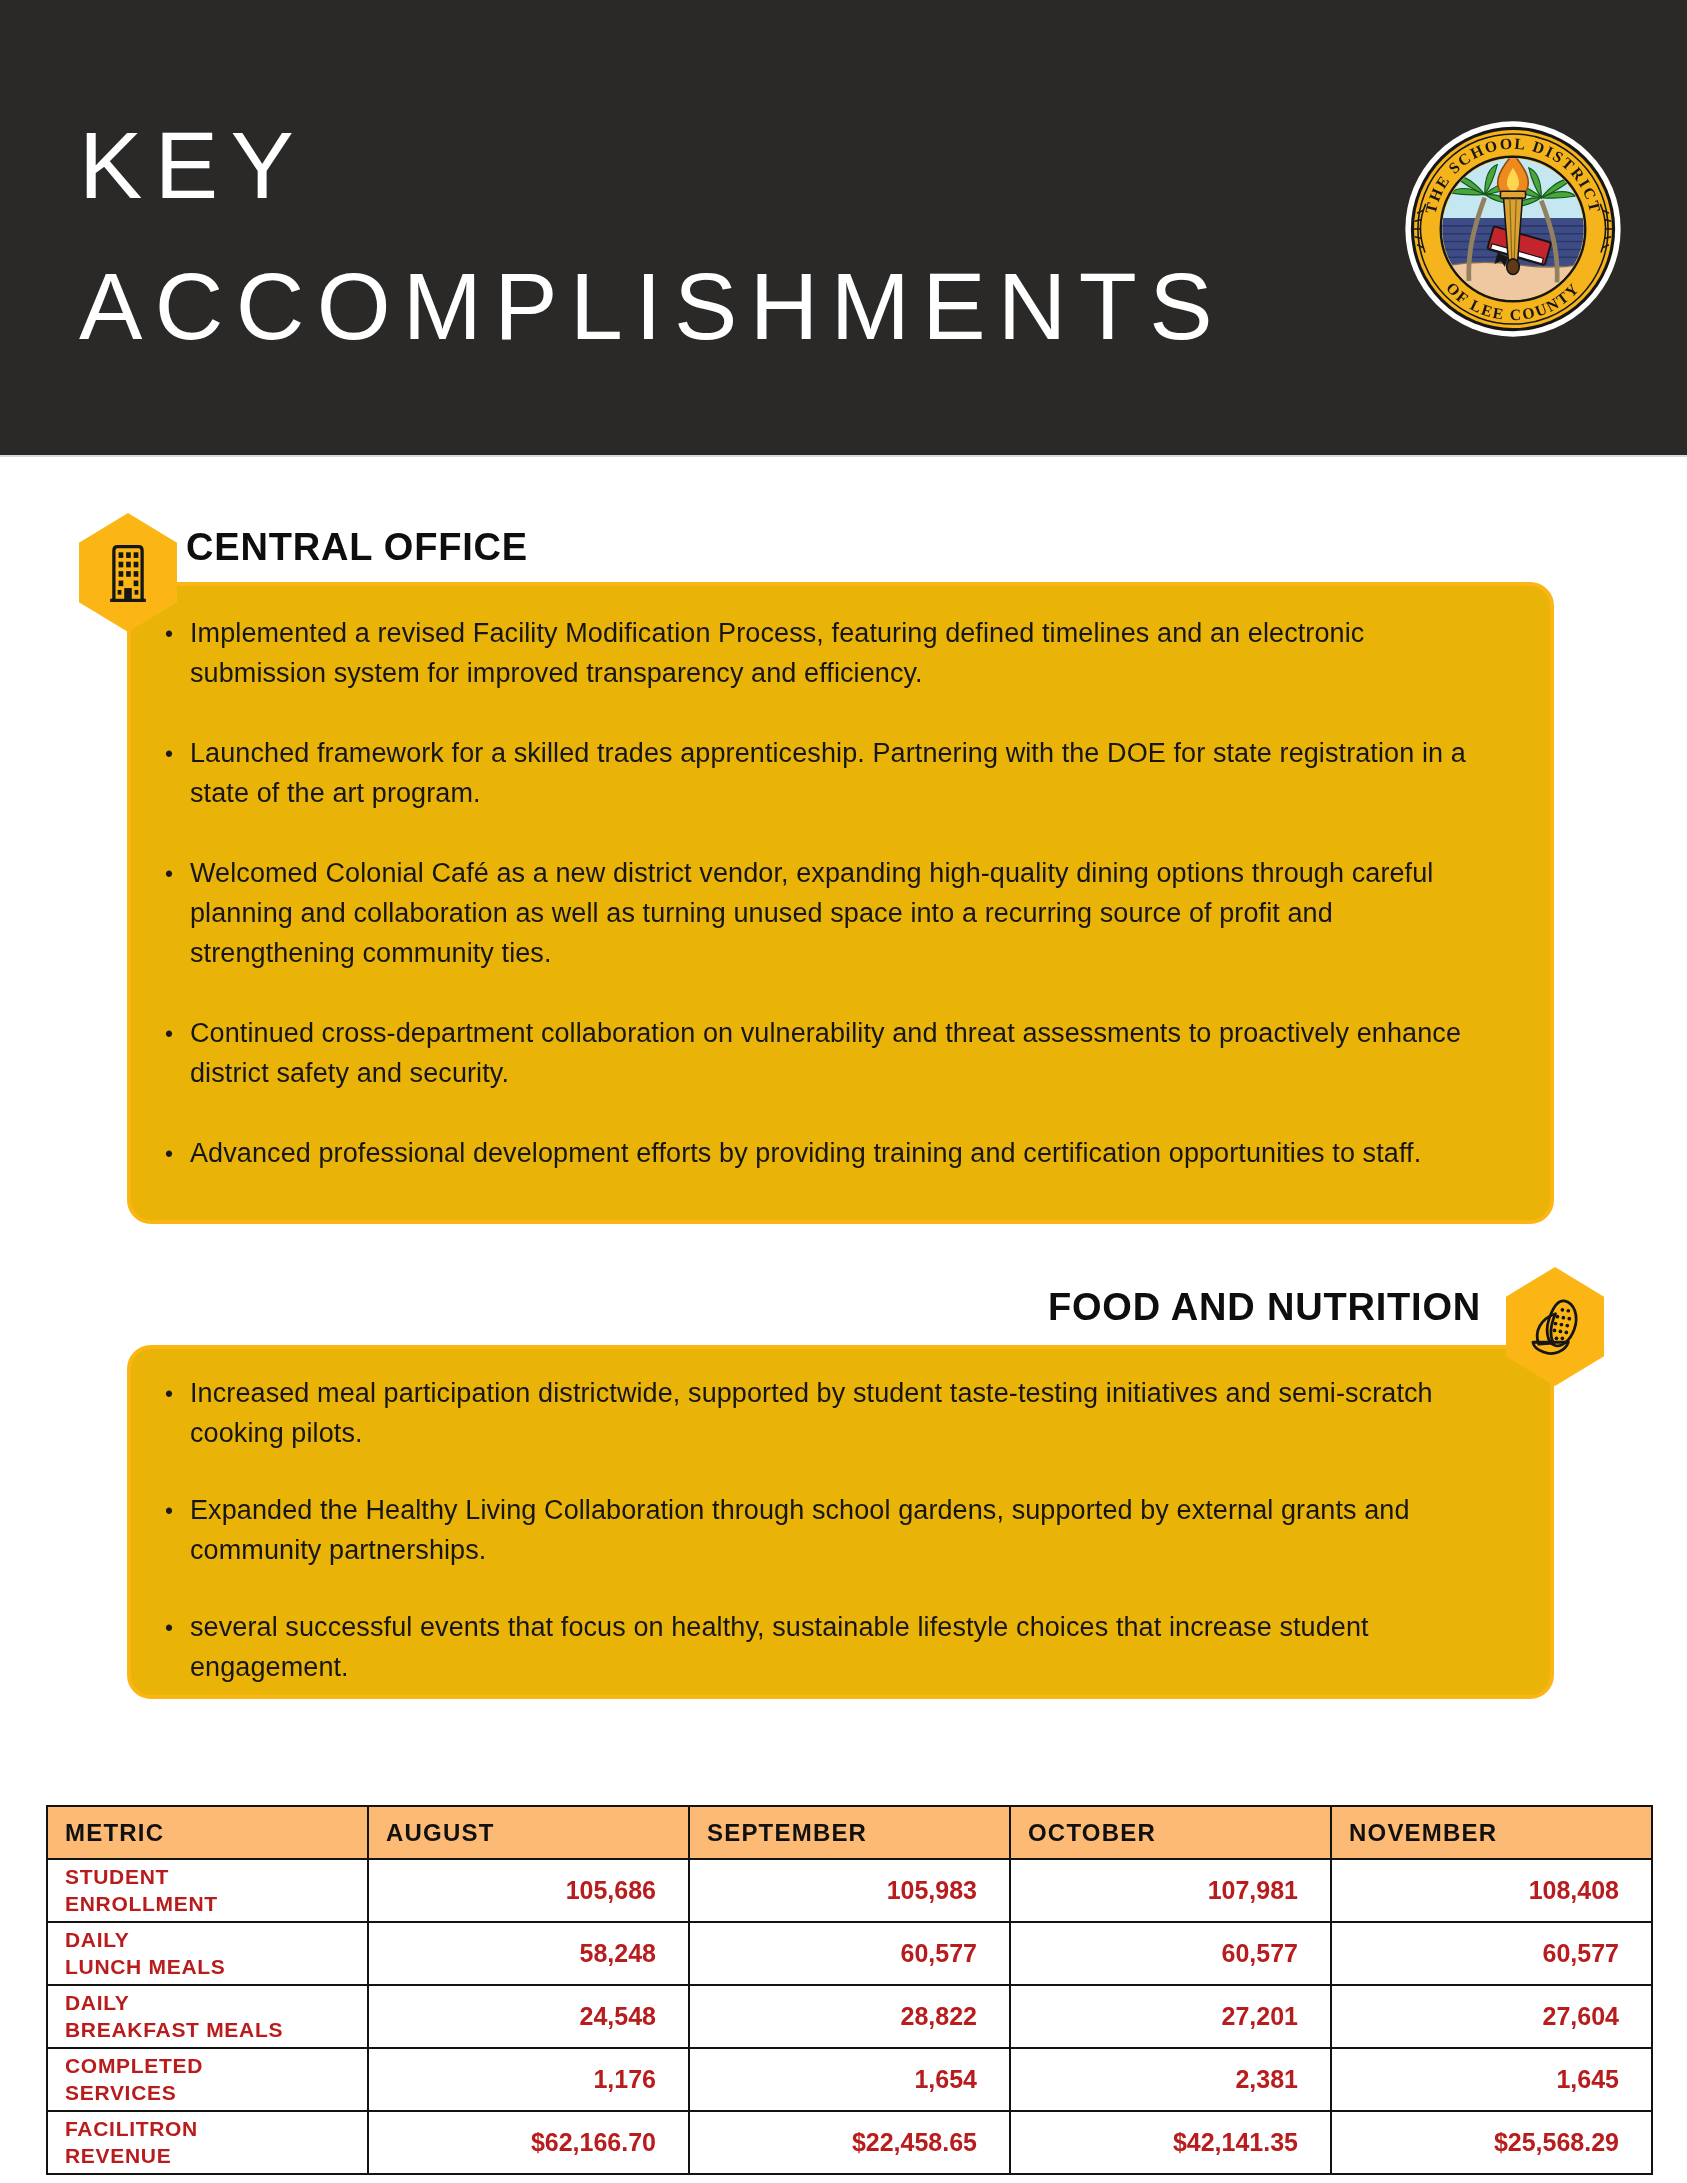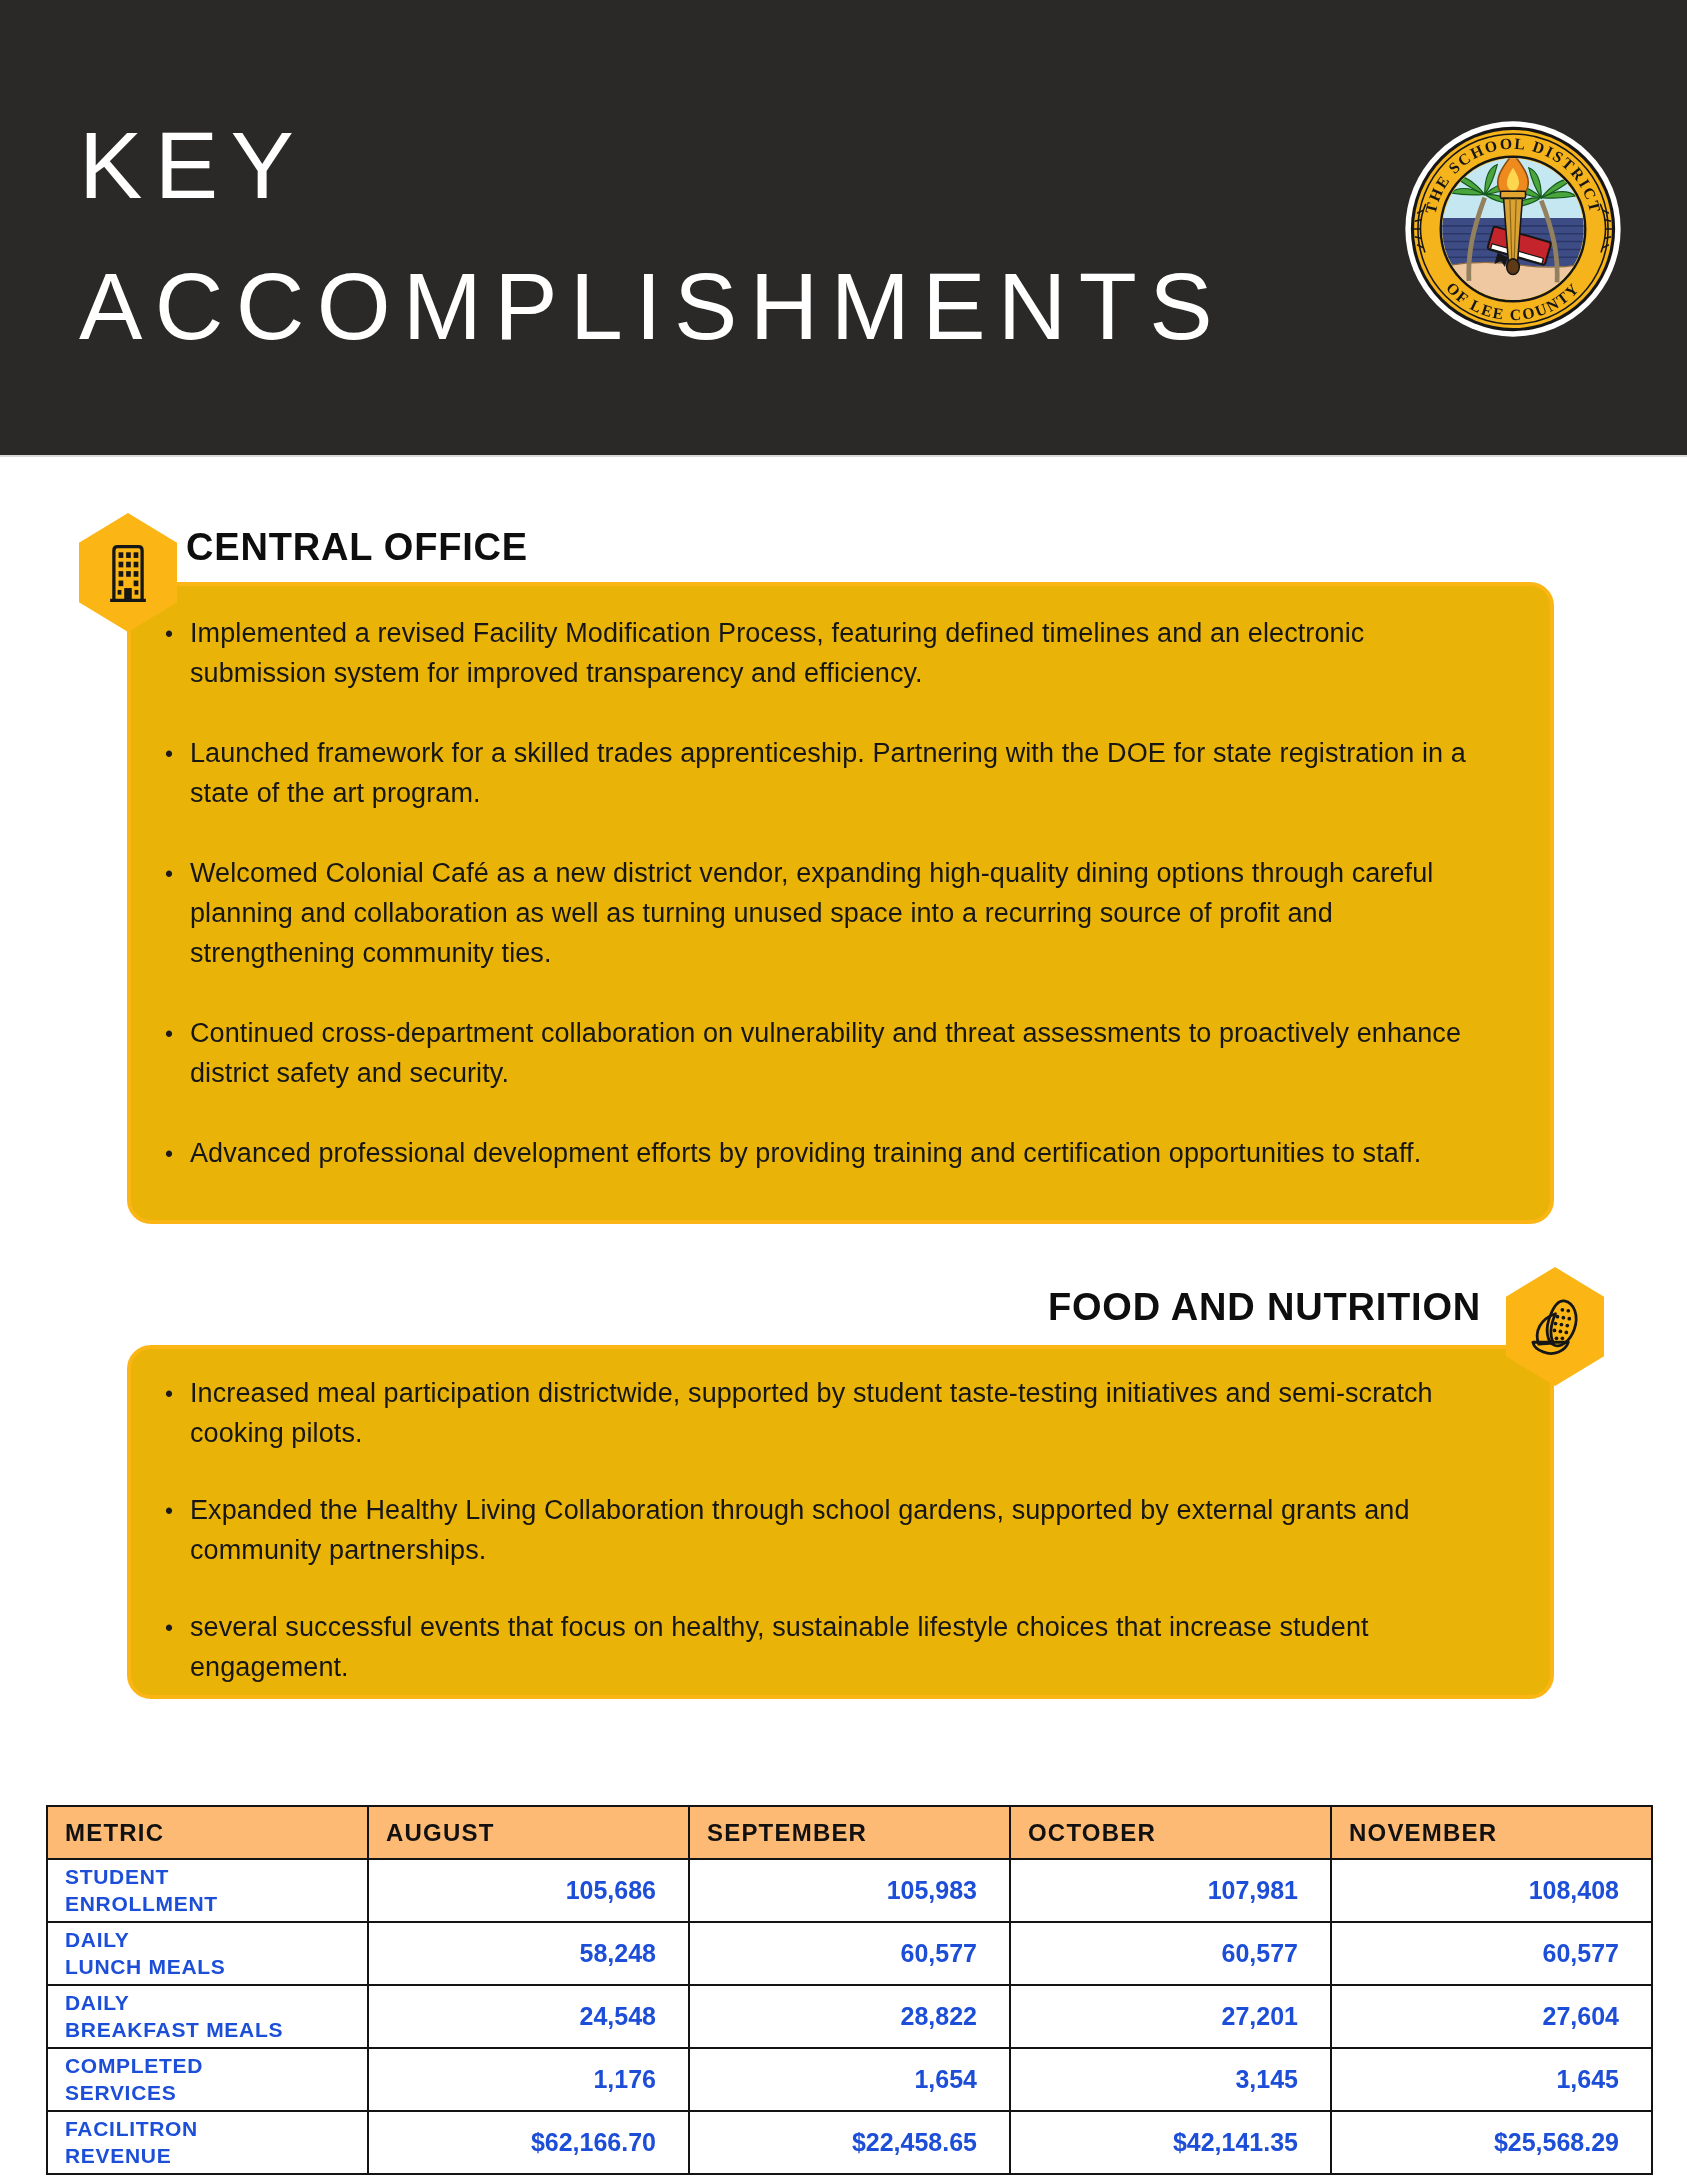--- a/index.html
+++ b/index.html
@@ -60,21 +60,21 @@
   table.metrics {
     position:absolute; left:46px; top:1805px; width:1603px;
     border-collapse:collapse; table-layout:fixed;
   }
   table.metrics col { width:321px; }
   table.metrics th {
     background:#fdba74; height:51px; border:2.4px solid #131313;
     font-size:24px; font-weight:800; letter-spacing:1.2px; color:#111111;
     text-align:left; padding:0 0 0 17px;
   }
-  table.metrics td { border:2.4px solid #131313; height:59px; color:#1d4ed8; }
+  table.metrics td { border:2.4px solid #131313; height:59px; color:#b91c1c; }
   td.metric-label {
     font-size:21px; font-weight:700; letter-spacing:0.7px; line-height:26.4px;
     padding-left:17px; white-space:pre-line;
   }
   td.metric-value {
     font-size:25px; font-weight:700; text-align:right; padding-right:32px;
   }
 
   .seal-ring-text { font-family:"Liberation Serif","DejaVu Serif",serif; }
 </style>
@@ -265,21 +265,21 @@
         <td class="metric-value">24,548</td>
         <td class="metric-value">28,822</td>
         <td class="metric-value">27,201</td>
         <td class="metric-value">27,604</td>
       </tr>
       <tr>
         <td class="metric-label">COMPLETED
 SERVICES</td>
         <td class="metric-value">1,176</td>
         <td class="metric-value">1,654</td>
-        <td class="metric-value">3,145</td>
+        <td class="metric-value">2,381</td>
         <td class="metric-value">1,645</td>
       </tr>
       <tr>
         <td class="metric-label">FACILITRON
 REVENUE</td>
         <td class="metric-value">$62,166.70</td>
         <td class="metric-value">$22,458.65</td>
         <td class="metric-value">$42,141.35</td>
         <td class="metric-value">$25,568.29</td>
       </tr>

